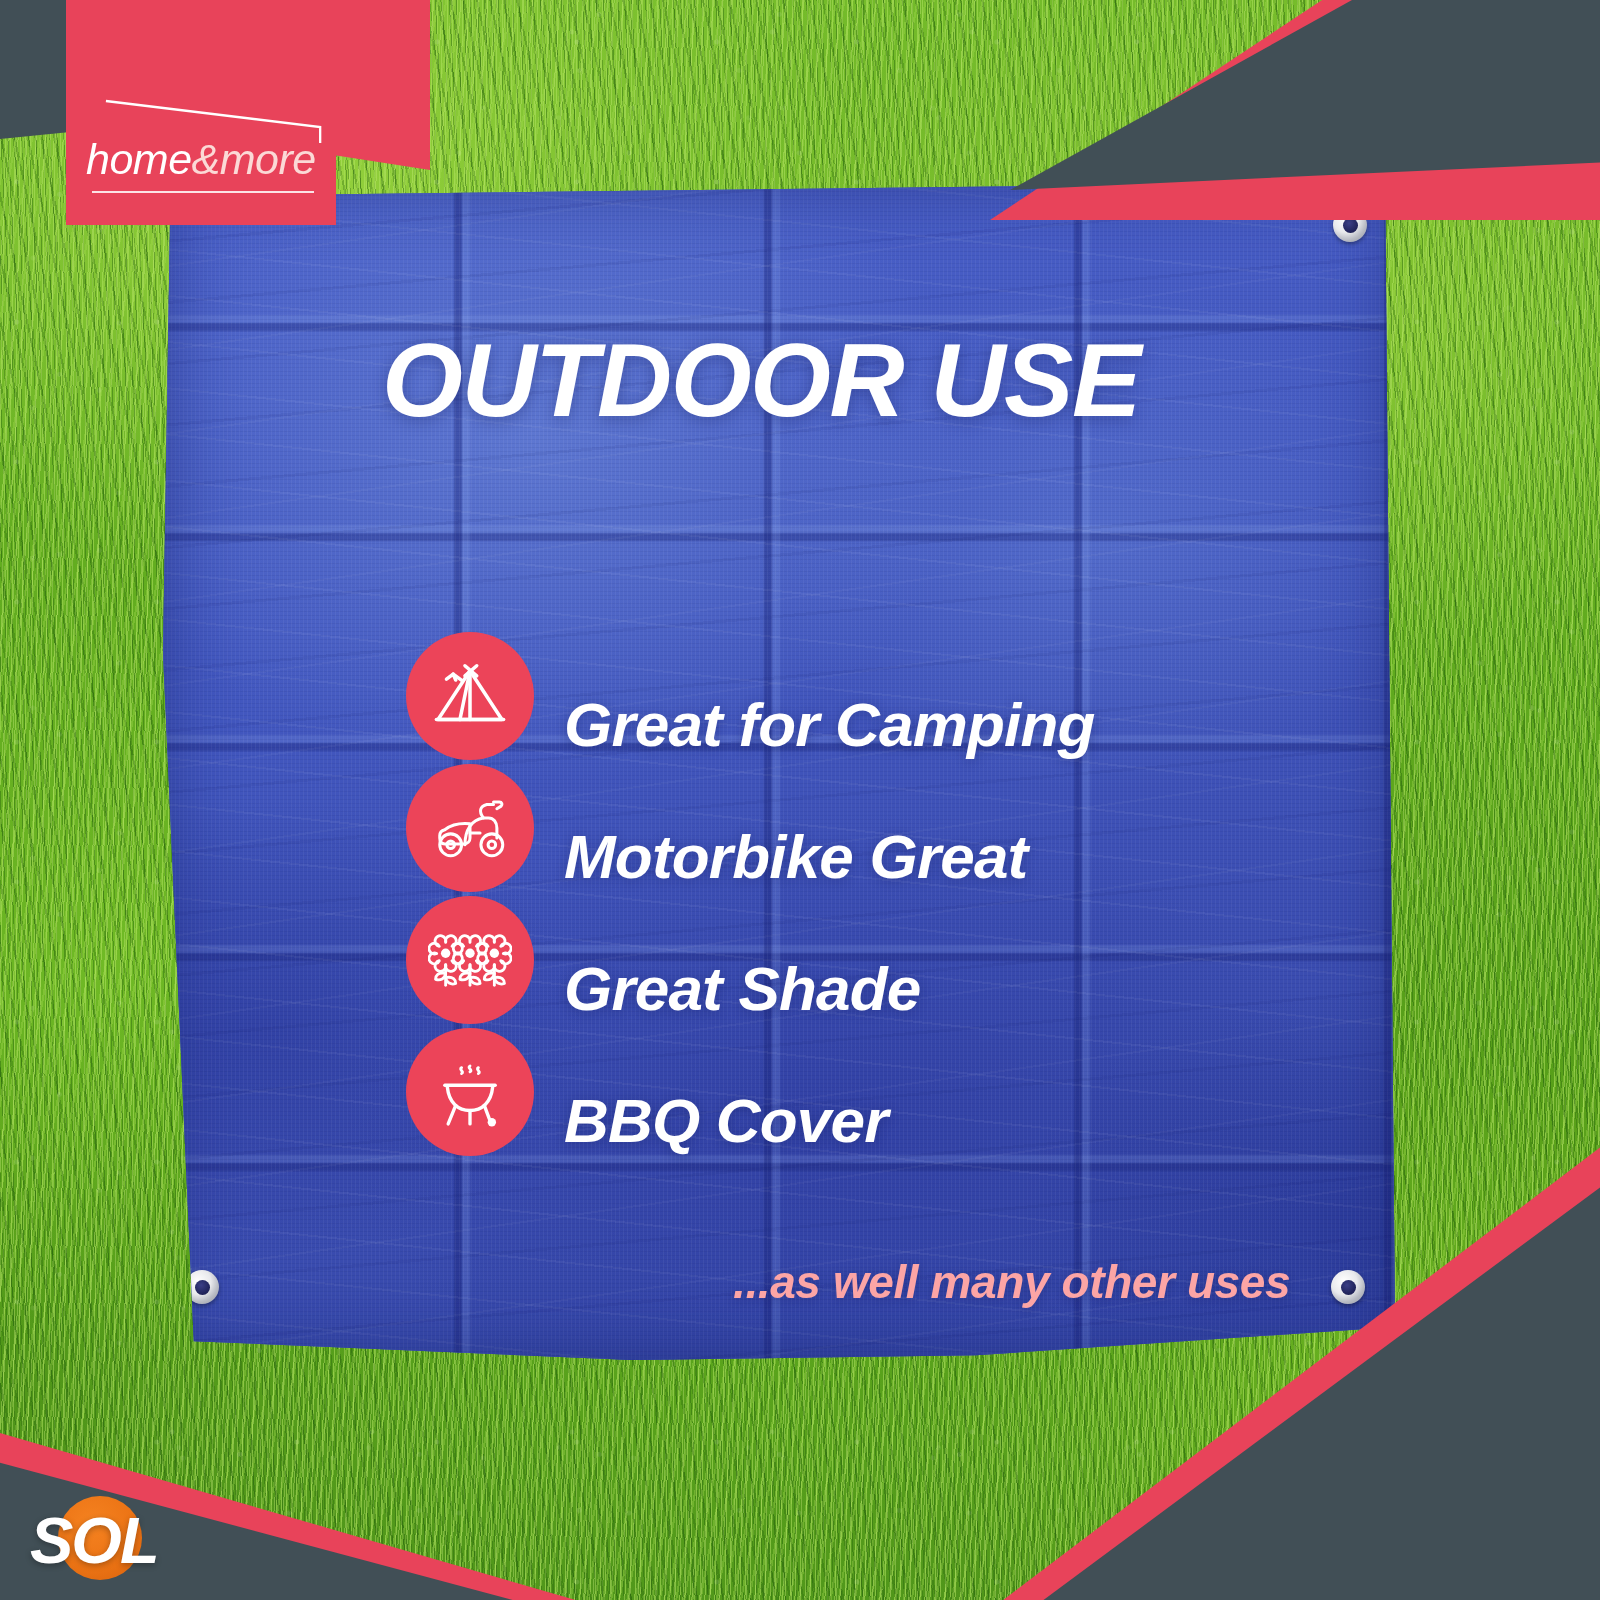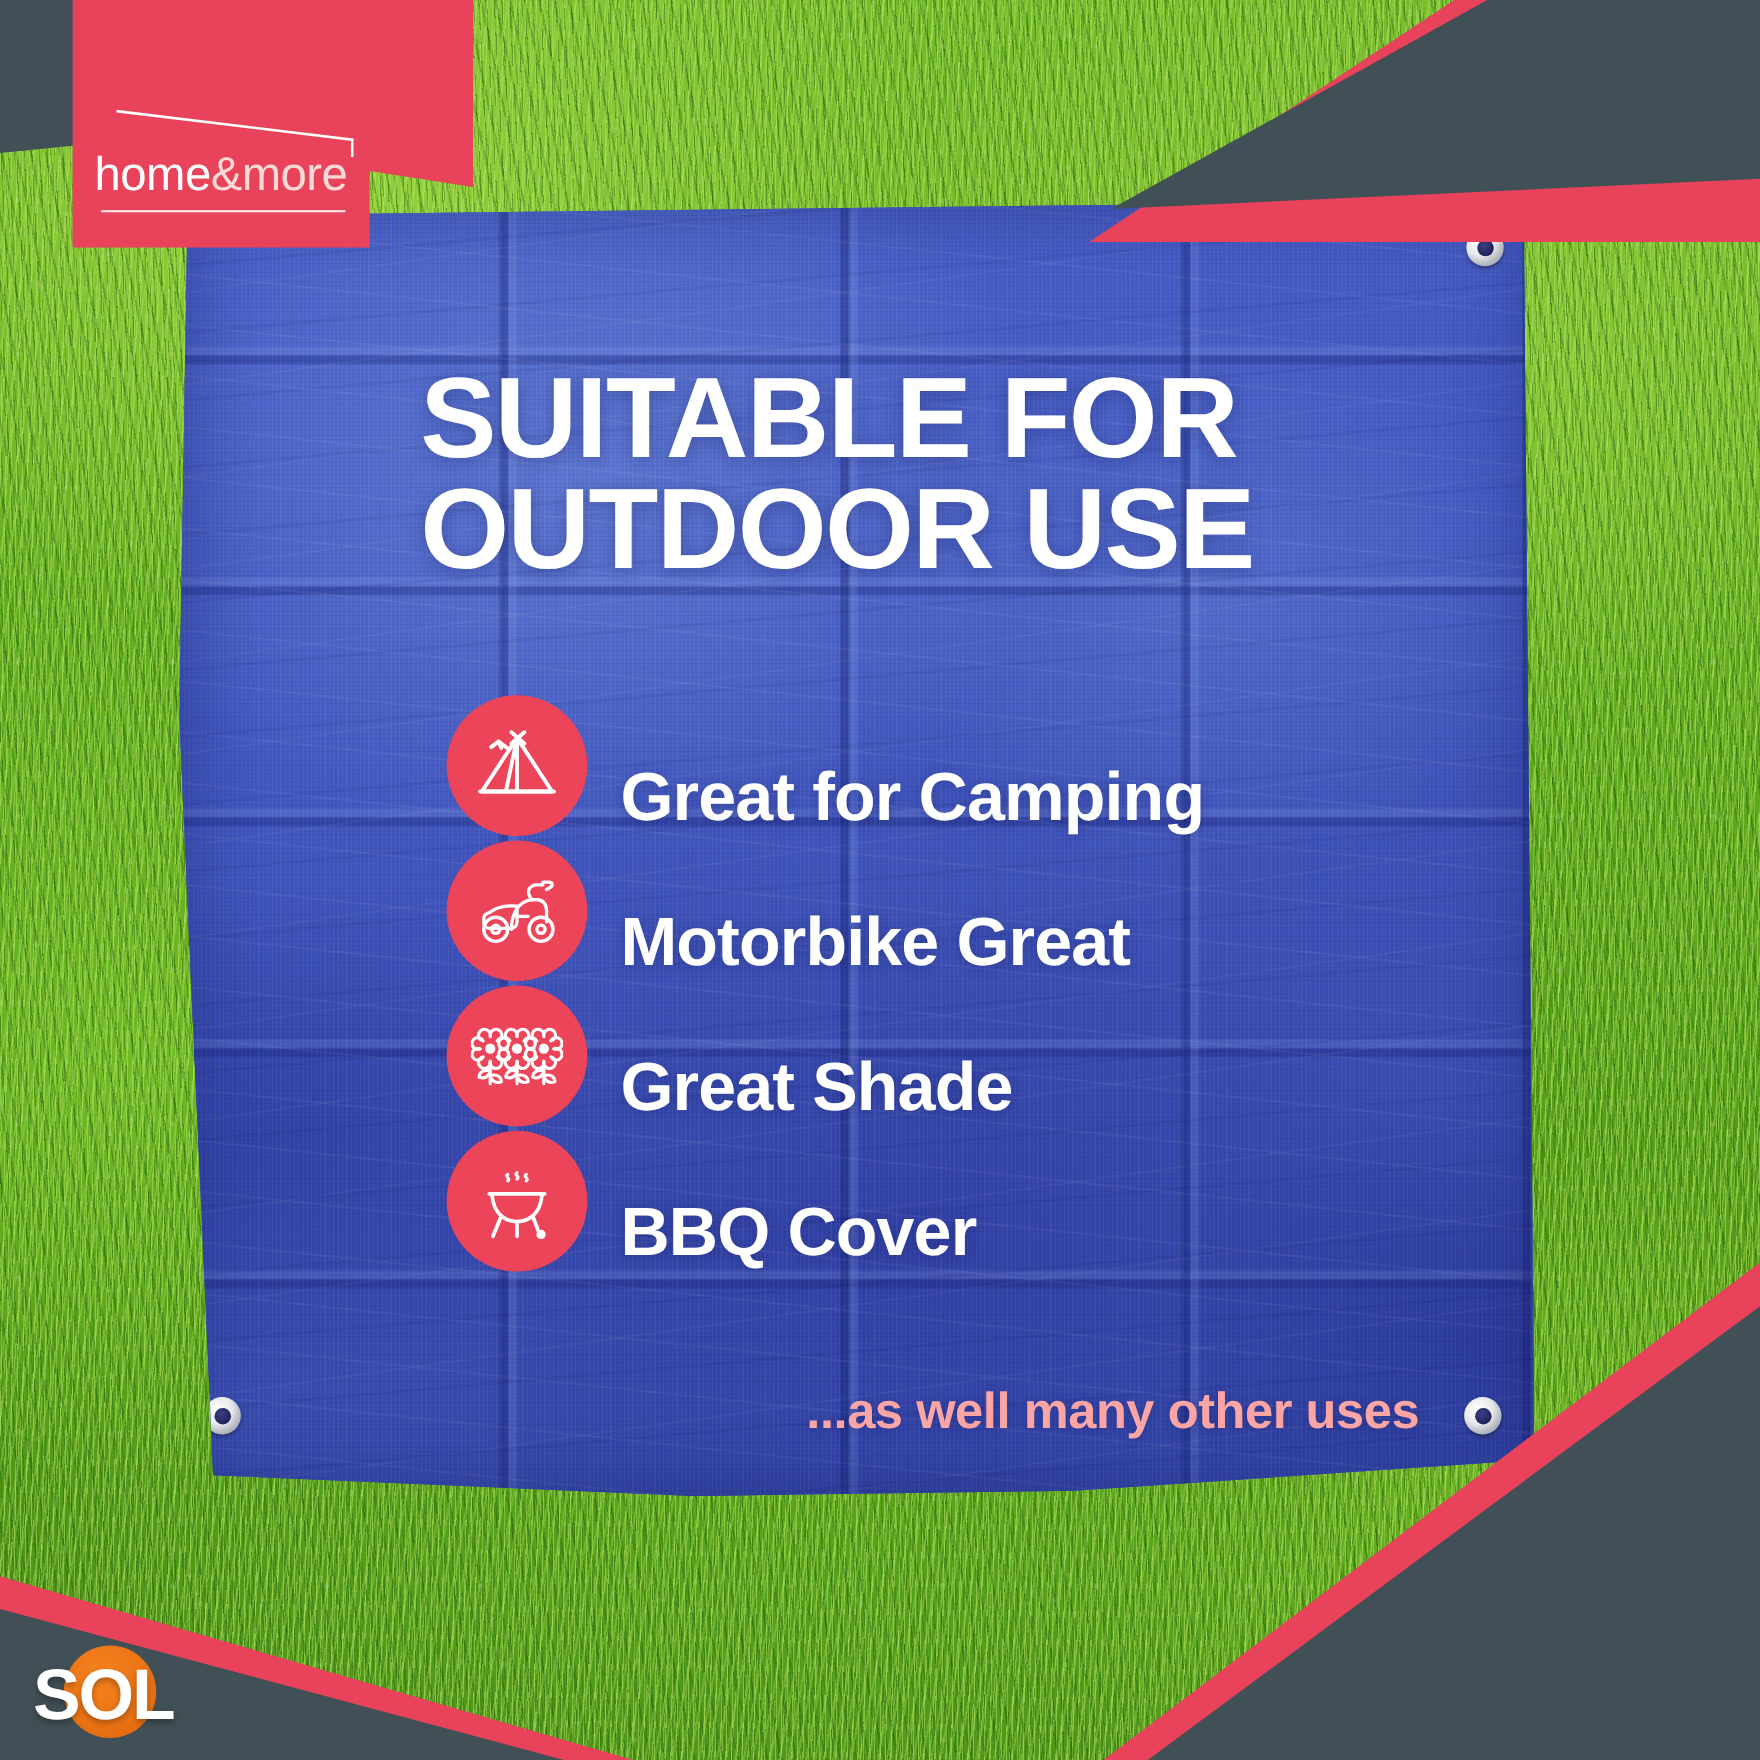--- a/index.html
+++ b/index.html
@@ -1,20 +1,21 @@
 <!DOCTYPE html>
 <html><head>
 <meta charset="utf-8">
 <style>
   html,body{margin:0;padding:0;background:#2f3a40;}
   *{box-sizing:border-box;}
   .stage{
     position:relative;width:1600px;height:1600px;overflow:hidden;
     font-family:"Liberation Sans","DejaVu Sans",sans-serif;
     background:#414f56;
+    font-style:italic;
   }
 
   
   .grass{position:absolute;inset:0;background:#4f9b18;}
   .grass-base{
     position:absolute;inset:0;
     background:
       radial-gradient(ellipse 60% 40% at 20% 12%,  #93d03c 0%, rgba(147,208,60,0) 60%),
       radial-gradient(ellipse 55% 35% at 78% 20%,  #8ecb38 0%, rgba(142,203,56,0) 62%),
       radial-gradient(ellipse 70% 45% at 45% 78%,  #5da81d 0%, rgba(93,168,29,0) 65%),
@@ -224,21 +225,20 @@
         </svg>
       </div>
       <div class="logo-text">
         <span>home</span><span class="amp-more">&amp;more</span>
       </div>
       <div class="logo-underline"></div>
     </div>
   </div>
 
   <div class="headline">
-    <span class="l1">SUITABLE FOR</span>
     <span class="l2">OUTDOOR USE</span>
   </div>
 
   <div class="features">
 
     <div class="feature">
       <div class="f-circle">
         <svg viewBox="0 0 100 100" aria-hidden="true">
           <g fill="none" stroke="#fff" stroke-width="4.2" stroke-linecap="round" stroke-linejoin="round">
             <path d="M50 20 L12 78 L88 78 Z"></path>

